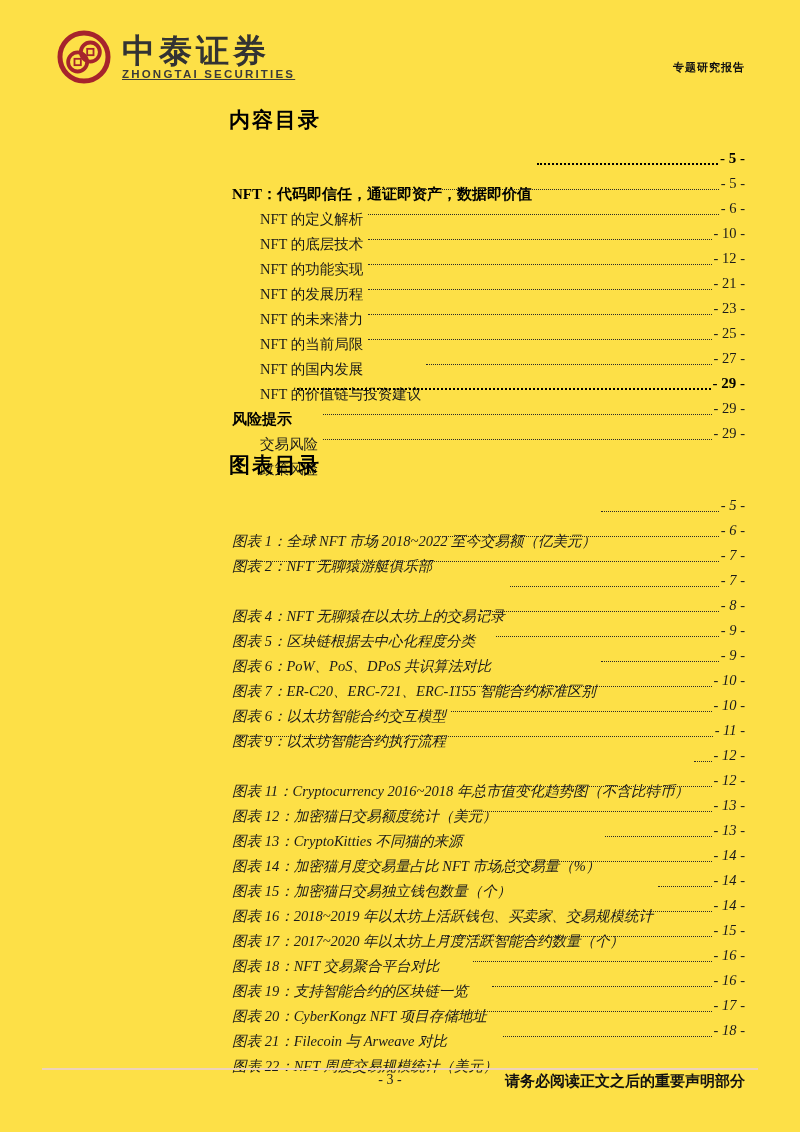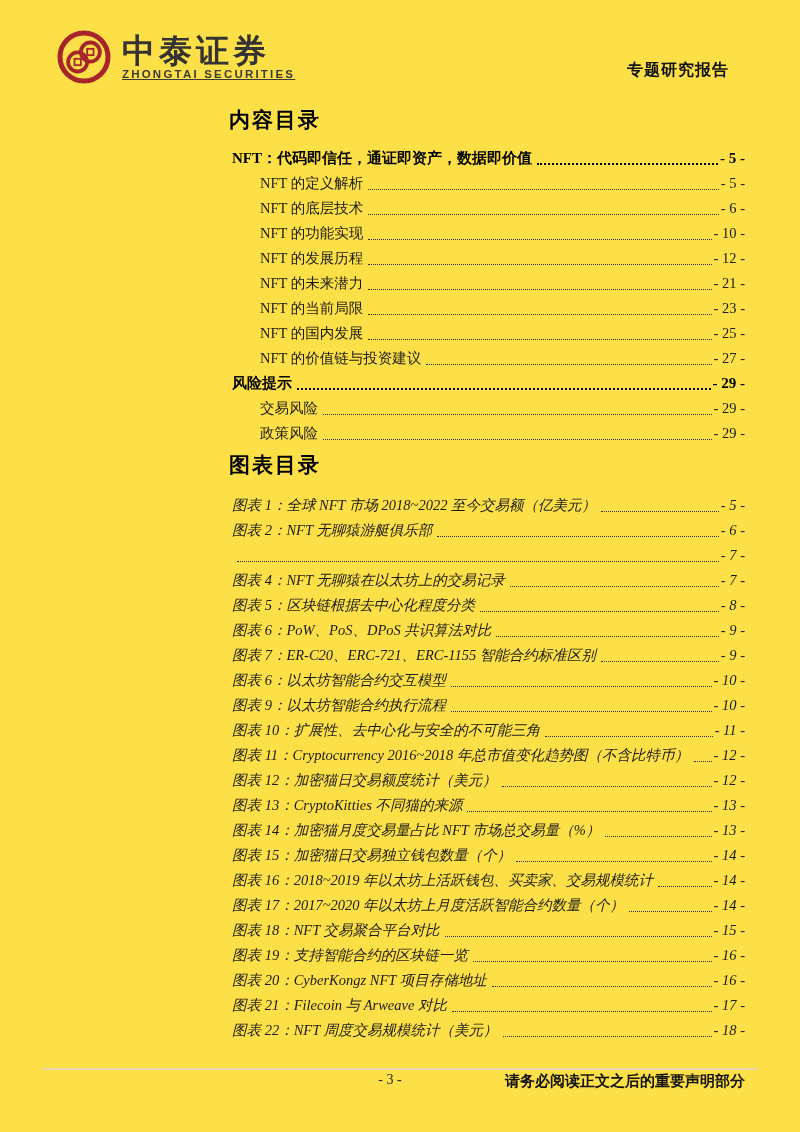--- a/index.html
+++ b/index.html
@@ -14,36 +14,36 @@
   .brand-text{display:flex;flex-direction:column;justify-content:center;}
   .brand-cn{
     font-family:"Liberation Sans","DejaVu Sans",sans-serif;
     font-size:33px;font-weight:bold;color:#333333;letter-spacing:4px;line-height:1.05;
   }
   .brand-en{
     font-family:"Liberation Sans","DejaVu Sans",sans-serif;
     font-size:11.5px;font-weight:bold;color:#3a3a3a;letter-spacing:2.2px;margin-top:0;text-decoration:underline;
   }
   .report-type{
-    position:absolute;right:16px;top:32px;
-    font-size:16px;font-weight:bold;color:#111;letter-spacing:1px;
+    position:absolute;right:0;top:32px;
+    font-size:11px;font-weight:bold;color:#111;letter-spacing:1px;
   }
   
   .section-heading{
     position:absolute;left:205px;
     font-size:21px;font-weight:bold;color:#000;letter-spacing:2px;margin-left:24px;
   }
   #toc-heading{top:106px;}
   #figures-heading{top:451px;}
   
   .list{position:absolute;left:205px;right:55px;}
   #toc-list{top:146px;}
   #figures-list{top:493px;}
   .row{display:flex;height:25px;line-height:25px;font-size:14.5px;}
-  .row .t{white-space:nowrap;}
+  .row .t{white-space:nowrap;margin-top:36px;}
   .row .leader{
     flex:1;align-self:flex-end;height:0;
     border-bottom:1.5px dotted #2a2a2a;
     margin:0 2px 6px 5px;
   }
   .row .pg{white-space:nowrap;}
   .row.lvl1{font-weight:bold;color:#000;margin-left:27px;font-size:15px;}
   .row.lvl1 .leader{border-bottom:2px dotted #000;}
   .row.lvl2{margin-left:55px;}
   .row.fig{margin-left:27px;font-style:italic;}
@@ -178,21 +178,20 @@
         <span class="t">图表 6：以太坊智能合约交互模型</span>
         <span class="leader"></span>
         <span class="pg">- 10 -</span>
       </div>
       <div class="row fig">
         <span class="t">图表 9：以太坊智能合约执行流程</span>
         <span class="leader"></span>
         <span class="pg">- 10 -</span>
       </div>
       <div class="row fig">
-        <span class="t">图表 10：扩展性、去中心化与安全的不可能三角</span>
         <span class="leader"></span>
         <span class="pg">- 11 -</span>
       </div>
       <div class="row fig">
         <span class="t">图表 11：Cryptocurrency 2016~2018 年总市值变化趋势图（不含比特币）</span>
         <span class="leader"></span>
         <span class="pg">- 12 -</span>
       </div>
       <div class="row fig">
         <span class="t">图表 12：加密猫日交易额度统计（美元）</span>

